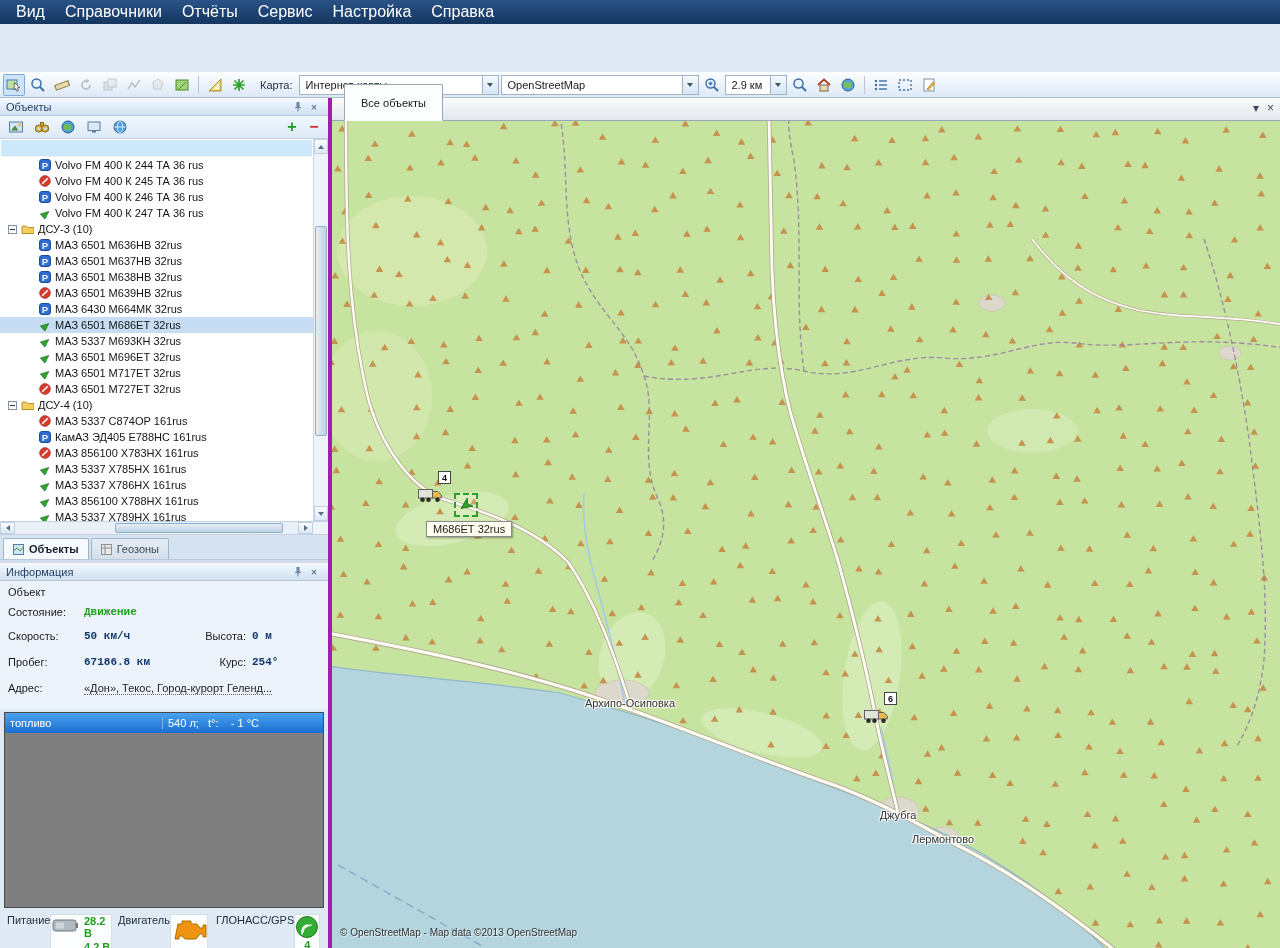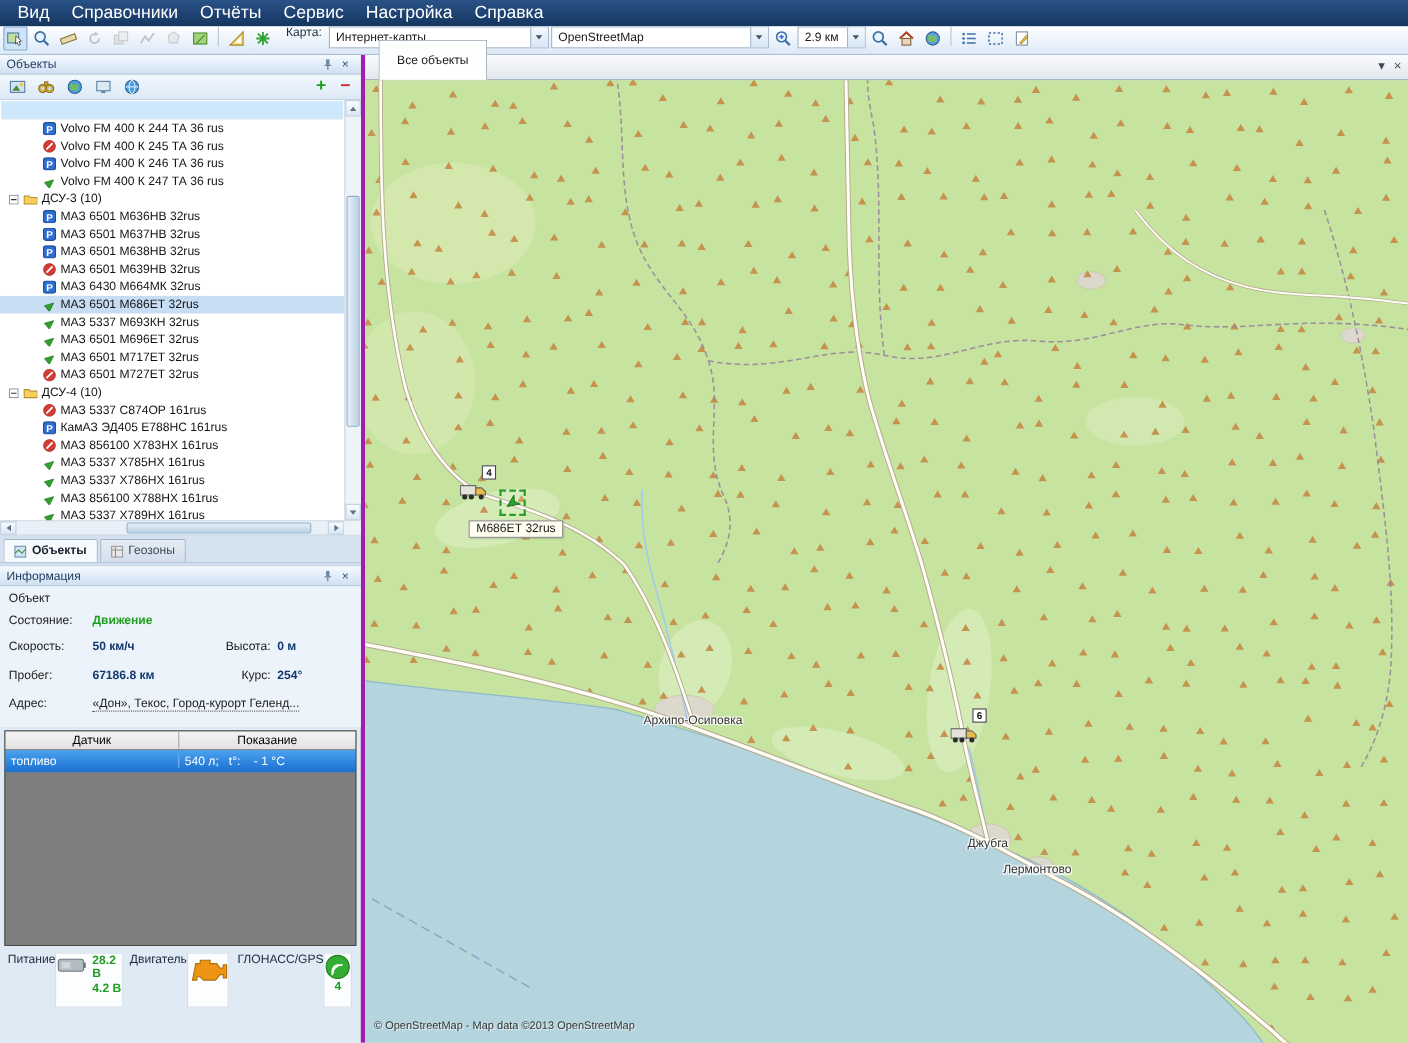--- a/index.html
+++ b/index.html
@@ -7,21 +7,21 @@
     font-family:"Liberation Sans",sans-serif; font-size:11px; color:#1a1a1a; background:#dfeaf5; }
   .app { width:1280px; height:948px; display:flex; flex-direction:column; }
 
   
   .menubar { height:24px; background:linear-gradient(#2c5globe,#173a64); background:linear-gradient(#2a5287,#14365f);
     color:#fff; display:flex; align-items:center; padding:0 6px; font-size:16px; flex:none; }
   .menu-item { padding:4px 10px; cursor:default; }
 
   
   .toolbar { height:26px; flex:none; background:linear-gradient(#fdfeff,#dcE9f7);
-    border-bottom:1px solid #aebfd2; display:flex; gap:2px; padding:0 3px; }
+    border-bottom:1px solid #aebfd2; display:flex; align-items:center; gap:2px; padding:0 3px;margin-top:48px; }
   .tbtn { width:22px; height:22px; display:flex; align-items:center; justify-content:center; border:1px solid transparent; border-radius:2px; }
   .tbtn.pressed { background:#cfe3f7; border-color:#7da9d6; }
   .tbtn.disabled { opacity:.45; filter:grayscale(1); }
   .tsep { width:1px; height:18px; background:#b8c6d6; margin:0 3px; }
   .tlabel-text { margin:0 4px 0 8px; color:#1c2c3c; }
   .combo { height:20px; background:#fff; border:1px solid #a0b4c8; display:flex; align-items:center; }
   .combo .cval { padding:0 6px; flex:1; white-space:nowrap; overflow:hidden; }
   .combo-btn { width:16px; height:100%; background:linear-gradient(#f4f9fe,#d6e6f5); border-left:1px solid #a0b4c8;
     display:flex; align-items:center; justify-content:center; }
   .tri-down { width:0; height:0; border-left:3.5px solid transparent; border-right:3.5px solid transparent; border-top:4.5px solid #41566b; }
@@ -73,21 +73,21 @@
   .obj-tabs { height:25px; flex:none; display:flex; align-items:flex-end; background:#d5e2ef; padding:3px 3px 0 3px; gap:2px;
     border-bottom:1px solid #b5c8da; }
   .otab { height:21px; padding:0 9px; display:flex; align-items:center; gap:5px; border:1px solid #9fb4c9; border-bottom:none;
     background:linear-gradient(#e6edf4,#d3dfeb); color:#3a4a5a; border-radius:2px 2px 0 0; }
   .otab.active { background:#f6fafd; color:#15202c; font-weight:bold; }
 
   .gapstrip { height:3px; flex:none; background:#cfdded; }
 
   .info-body { height:128px; flex:none; position:relative; background:#edf3fa; }
   .ib { position:absolute; white-space:nowrap; }
-  .ival { font-weight:bold; color:#12386e; }
+  .ival { font-weight:bold; color:#12386e;font-family:Liberation Mono, monospace; }
   .ival.green { color:#1f9e1f; }
   .iaddr { color:#222; border-bottom:1px dotted #666; max-width:244px; overflow:hidden; text-overflow:ellipsis; }
 
   .sensor-wrap { margin:3px 4px 0 4px; height:196px; flex:none; border:1px solid #4a4a4a; background:#7f7f7f;
     display:flex; flex-direction:column; }
   .sensor-head { height:17px; flex:none; display:flex; background:linear-gradient(#f4f4f4,#e2e2e2);
     border-bottom:1px solid #8a8a8a; color:#000; }
   .sh-cell { line-height:16px; text-align:center; }
   .sh-name { width:158px; border-right:1px solid #aaa; }
   .sh-val { flex:1; }
@@ -630,24 +630,20 @@
         <span class="ib ival" style="left:252px; top:49px;">0 м</span>
         <span class="ib" style="left:8px; top:75px;">Пробег:</span>
         <span class="ib ival" style="left:84px; top:75px;">67186.8 км</span>
         <span class="ib" style="left:190px; top:75px; width:56px; text-align:right;">Курс:</span>
         <span class="ib ival" style="left:252px; top:75px;">254°</span>
         <span class="ib" style="left:8px; top:101px;">Адрес:</span>
         <span class="ib iaddr" style="left:84px; top:101px;">«Дон», Текос, Город-курорт Геленд...</span>
       </div>
 
       <div class="sensor-wrap">
-        <div class="sensor-head">
-          <div class="sh-cell sh-name">Датчик</div>
-          <div class="sh-cell sh-val">Показание</div>
-        </div>
         <div class="sensor-row">
           <div class="sr-name">топливо</div>
           <div class="sr-val">540 л;   t°:    - 1 °С</div>
         </div>
         <div class="sensor-body"></div>
       </div>
 
       <div class="status-row">
         <div class="sgroup g1">
           <div class="cap">Питание</div>

